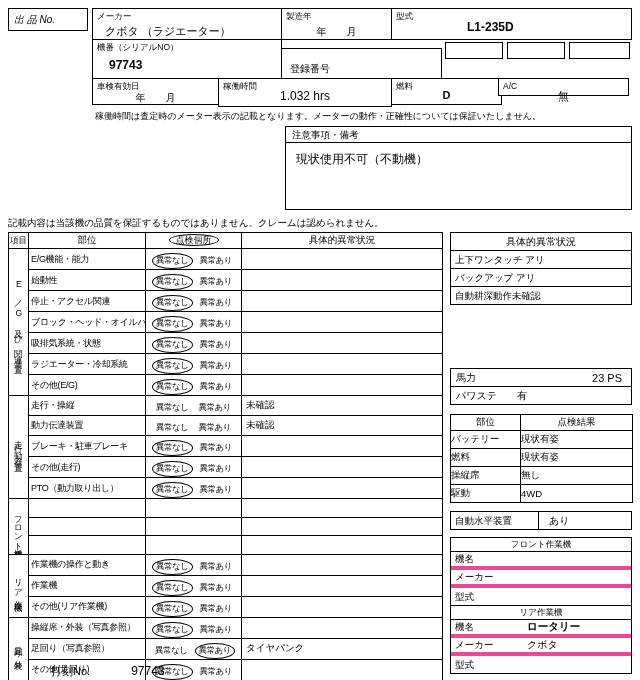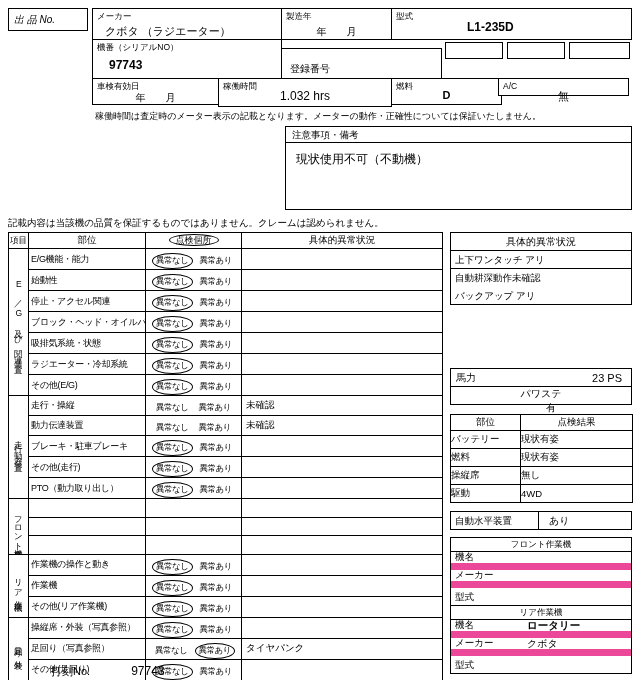--- a/index.html
+++ b/index.html
@@ -36,21 +36,21 @@
   .spec-row { display:flex; align-items:center; padding:0 5px; font-size:10px; }
   .spec-right { margin-left:auto; padding-right:4px; }
   .spec-mid { margin-left:20px; }
   .check-table { position:absolute; border-collapse:collapse; table-layout:fixed; width:182px; left:450px; top:414px; }
   .check-table th, .check-table td { border:1px solid #000; overflow:hidden; white-space:nowrap; }
   .check-table th { height:16px; font-size:9.5px; font-weight:normal; }
   .check-table td { height:18px; font-size:9.5px; }
   .level-label { width:88px; border-right:1px solid #000; padding-left:4px; font-size:9.5px; line-height:17px; }
   .level-value { padding-left:10px; font-size:10px; line-height:17px; }
   .impl-header { height:14px; font-size:8.5px; text-align:center; line-height:13px; border-bottom:1px solid #000; }
-  .impl-row { height:18px; border-bottom:7px solid #ec4899; display:flex; align-items:center; padding-left:4px; font-size:9.5px; white-space:nowrap; }
+  .impl-row { height:18px; border-bottom:4px solid #ec4899; display:flex; align-items:center; padding-left:4px; font-size:9.5px; white-space:nowrap; }
   .impl-row.last { border-bottom:none; }
   .impl-label { width:52px; }
   .impl-value { padding-left:20px; font-size:10px; }
   .impl-value.strong { font-weight:bold; font-size:10.5px; }
   .footer { position:absolute; font-size:11px; white-space:nowrap; }
   .stamp-value { margin-left:38px; font-size:12px; }
 </style>
 </head>
 <body>
 
@@ -235,29 +235,29 @@
           <td class="part-cell">その他(足回り)</td>
           <td class="check-cell"><span class="chk oval">異常なし</span><span class="chk">異常あり</span></td>
           <td class="detail-cell"></td>
         </tr>
       </tbody>
   </table>
 
   <div class="box" style="left:450px; top:232px; width:182px; height:73px;">
     <div class="abn-header">具体的異常状況</div>
     <div class="abn-line">上下ワンタッチ アリ</div>
+    <div class="abn-line">バックアップ アリ</div>
     <div class="abn-line last">自動耕深動作未確認</div>
-    <div class="abn-line">バックアップ アリ</div>
   </div>
 
   <div class="box spec-row" style="left:450px; top:368px; width:182px; height:19px;">
     <span>馬力</span>
     <span class="spec-right" style="font-size:11px;">23 PS</span>
   </div>
-  <div class="box spec-row" style="left:450px; top:386px; width:182px; height:19px;flex-direction:column;">
+  <div class="box spec-row" style="left:450px; top:386px; width:182px; height:19px;">
     <span>パワステ</span>
     <span class="spec-mid">有</span>
   </div>
 
   <table class="check-table">
     <colgroup>
         <col style="width:70px">
         <col style="width:112px">
       </colgroup>
     <thead>

